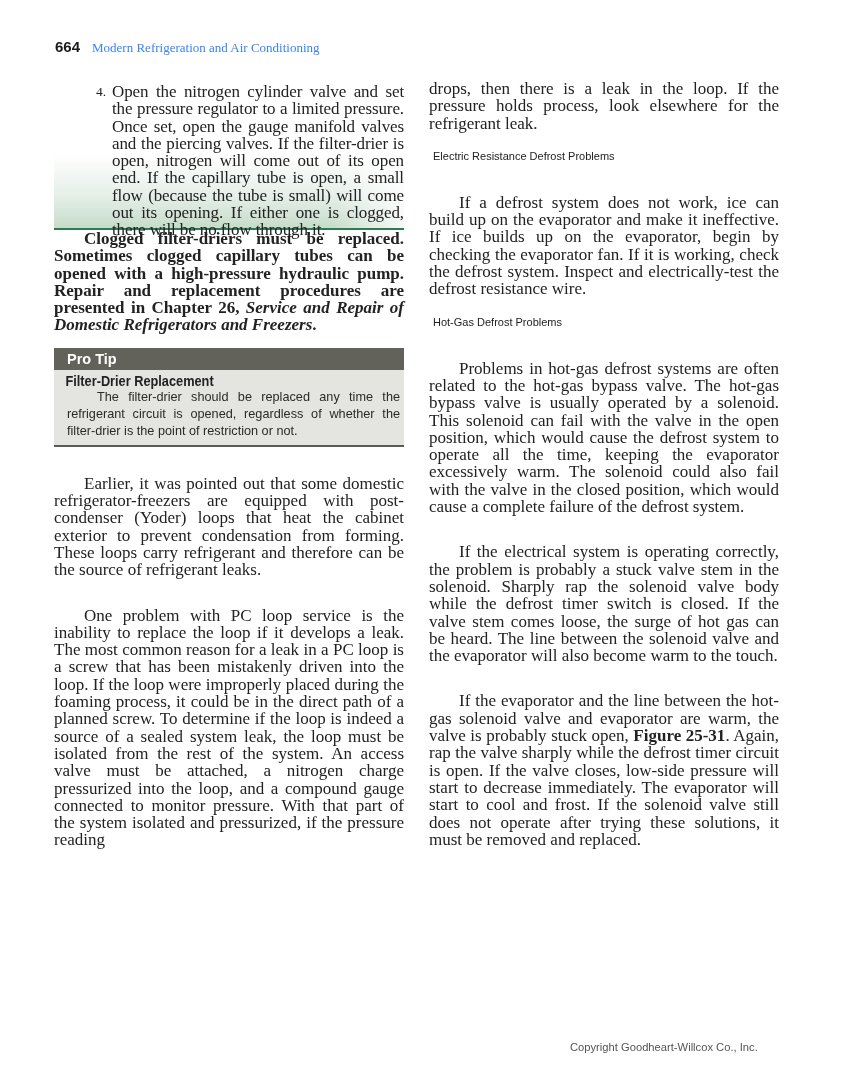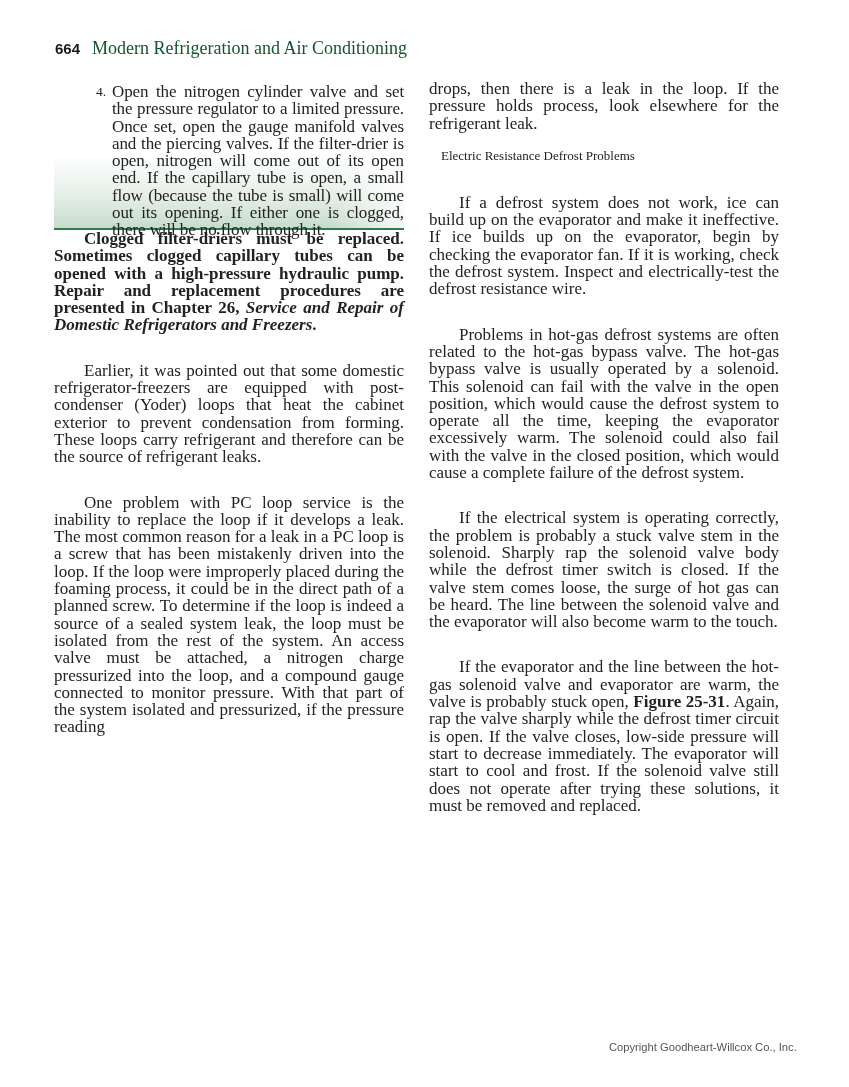--- a/index.html
+++ b/index.html
@@ -27,22 +27,22 @@
     .page-number {
       font-family: "Liberation Sans", sans-serif;
       font-weight: bold;
       font-size: 15px;
       color: #1a1a1a;
       margin-right: 12px;
       text-align: center;
     }
     .book-title {
       font-family: "Liberation Serif", serif;
-      font-size: 18px;
-      color: #14532d;
+      font-size: 13px;
+      color: #3b82f6;
     }
     .col {
       position: absolute;
       top: 80px;
       width: 350px;
     }
     .col-left { left: 54px; }
     .col-right { left: 429px; }
 
     .body-text, .step-text {
@@ -132,34 +132,34 @@
       font-size: 12.7px;
       line-height: 17px;
       color: #2a2a2a;
       text-align: justify;
       padding: 0 4px 5px 13px;
       margin: 0;
     }
     .protip-text.indent { text-indent: 30px; }
 
     .section-heading {
-      font-family: Liberation Serif, serif;
-      font-size: 13px;
+      font-family: Liberation Sans, sans-serif;
+      font-size: 11px;
       font-weight: normal;
       color: #222222;
-      margin: 12px;
+      margin: 4px;
       line-height: 20px;
     }
     .h-pc { margin-top: 20px; }
     .h-elec { margin-top: 14px; }
     .h-hotgas { margin-top: 14px; }
 
     .copyright {
       position: absolute;
-      left: 609px;
+      left: 570px;
       top: 1041px;
       font-family: "Liberation Sans", sans-serif;
       font-size: 11.2px;
       color: #555555;
       white-space: nowrap;
     }
   </style>
 </head>
 <body>
 
@@ -171,29 +171,35 @@
 <div class="col col-left">
   <div class="step-box">
     <div class="step-row">
       <span class="step-num">4.</span>
       <p class="step-text">Open the nitrogen cylinder valve and set the pressure regulator to a limited pressure. Once set, open the gauge manifold valves and the piercing valves. If the filter-drier is open, nitrogen will come out of its open end. If the capillary tube is open, a small flow (because the tube is small) will come out its opening. If either one is clogged, there will be no flow through it.</p>
     </div>
   </div>
 
   <p class="body-text indent para-clogged"><span>Clogged filter-driers must be replaced. Sometimes clogged capillary tubes can be opened with a high-pressure hydraulic pump. Repair and replacement procedures are presented in Chapter 26, </span><span class="italic">Service and Repair of Domestic Refrigerators and Freezers</span><span>.</span></p>
 
+  <div class="protip">
+    <div class="protip-header">Pro Tip</div>
+    <div class="protip-title">Filter-Drier Replacement</div>
+    <p class="protip-text indent">The filter-drier should be replaced any time the refrigerant circuit is opened, regardless of whether the filter-drier is the point of restriction or not.</p>
+  </div>
 
   <p class="body-text indent">Earlier, it was pointed out that some domestic refrigerator-freezers are equipped with post-condenser (Yoder) loops that heat the cabinet exterior to prevent condensation from forming. These loops carry refrigerant and therefore can be the source of refrigerant leaks.</p>
   <p class="body-text indent">One problem with PC loop service is the inability to replace the loop if it develops a leak. The most common reason for a leak in a PC loop is a screw that has been mistakenly driven into the loop. If the loop were improperly placed during the foaming process, it could be in the direct path of a planned screw. To determine if the loop is indeed a source of a sealed system leak, the loop must be isolated from the rest of the system. An access valve must be attached, a nitrogen charge pressurized into the loop, and a compound gauge connected to monitor pressure. With that part of the system isolated and pressurized, if the pressure reading</p>
 </div>
 
 <div class="col col-right">
   <p class="body-text">drops, then there is a leak in the loop. If the pressure holds process, look elsewhere for the refrigerant leak.</p>
 
   <h2 class="section-heading h-elec">Electric Resistance Defrost Problems</h2>
   <p class="body-text indent">If a defrost system does not work, ice can build up on the evaporator and make it ineffective. If ice builds up on the evaporator, begin by checking the evaporator fan. If it is working, check the defrost system. Inspect and electrically-test the defrost resistance wire.</p>
 
+  <h2 class="section-heading h-hotgas">Hot-Gas Defrost Problems</h2>
   <p class="body-text indent">Problems in hot-gas defrost systems are often related to the hot-gas bypass valve. The hot-gas bypass valve is usually operated by a solenoid. This solenoid can fail with the valve in the open position, which would cause the defrost system to operate all the time, keeping the evaporator excessively warm. The solenoid could also fail with the valve in the closed position, which would cause a complete failure of the defrost system.</p>
   <p class="body-text indent">If the electrical system is operating correctly, the problem is probably a stuck valve stem in the solenoid. Sharply rap the solenoid valve body while the defrost timer switch is closed. If the valve stem comes loose, the surge of hot gas can be heard. The line between the solenoid valve and the evaporator will also become warm to the touch.</p>
   <p class="body-text indent"><span>If the evaporator and the line between the hot-gas solenoid valve and evaporator are warm, the valve is probably stuck open, </span><span class="bold">Figure 25-31</span><span>. Again, rap the valve sharply while the defrost timer circuit is open. If the valve closes, low-side pressure will start to decrease immediately. The evaporator will start to cool and frost. If the solenoid valve still does not operate after trying these solutions, it must be removed and replaced.</span></p>
 </div>
 
 <div class="copyright">Copyright Goodheart-Willcox Co., Inc.</div>
 
 </body></html>

